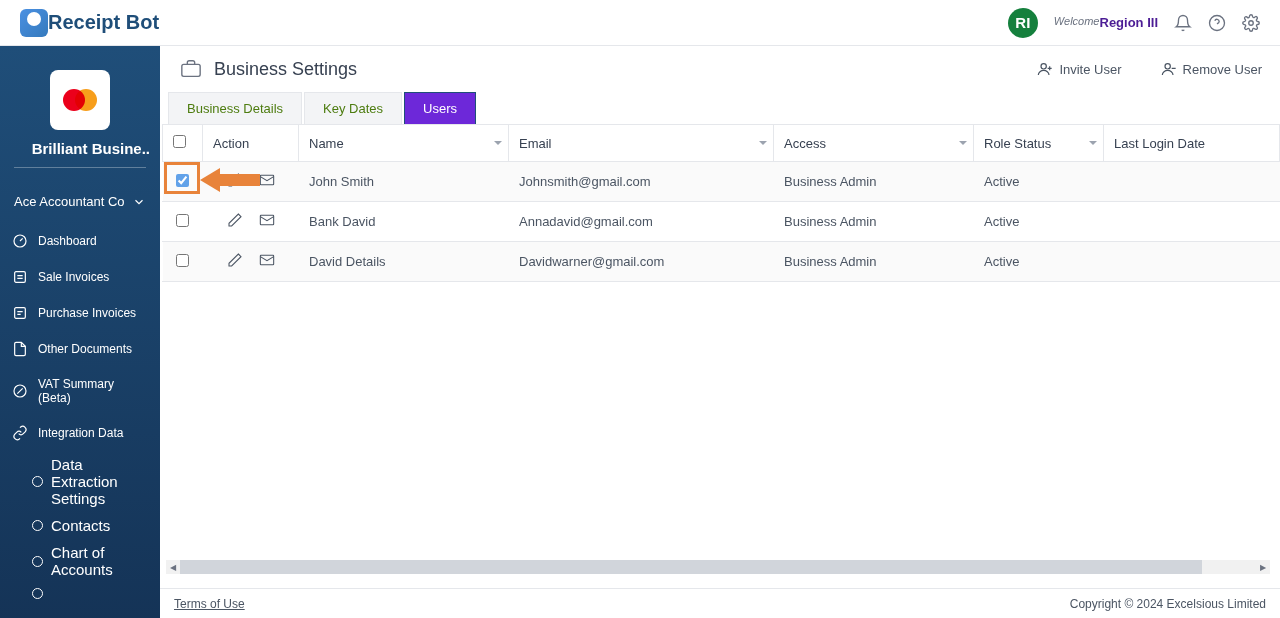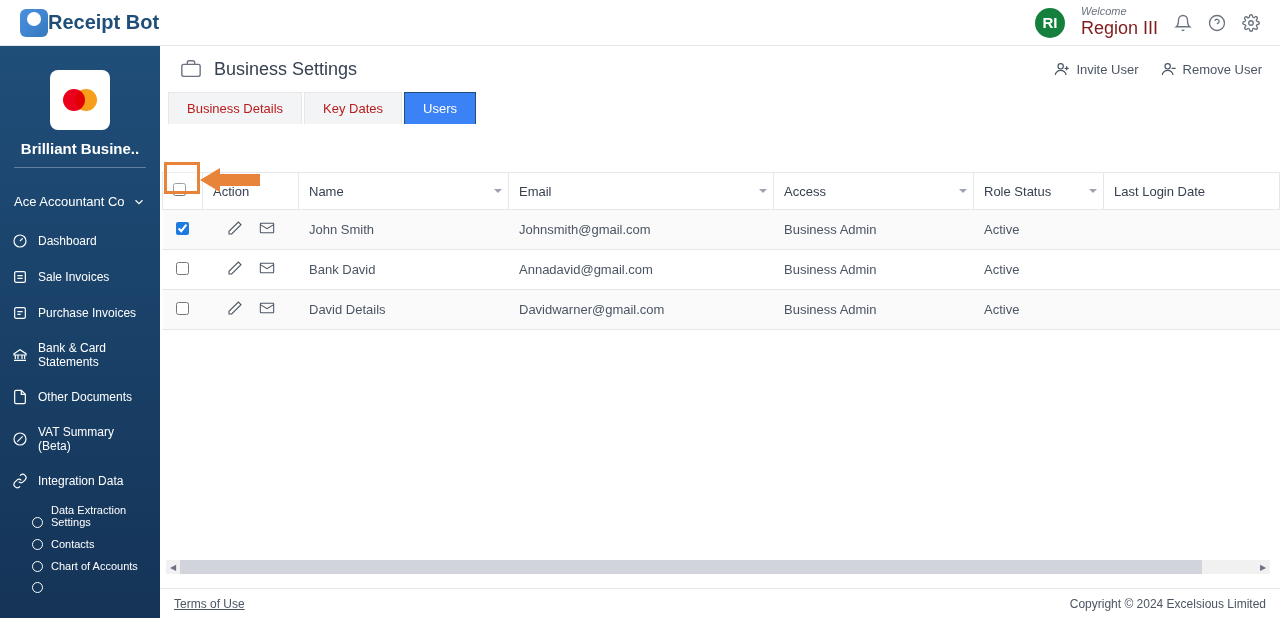--- a/index.html
+++ b/index.html
@@ -65,32 +65,32 @@
       background: #15803d;
       color: #fff;
       display: flex;
       align-items: center;
       justify-content: center;
       font-size: 15px;
       font-weight: 700;
     }
     .welcome-block {
       display: flex;
-      flex-direction: column;
+      flex-direction: row;
       line-height: 1.2;
     }
     .welcome-label {
       font-size: 11px;
       font-style: italic;
       color: #6b7280;
     }
     .welcome-name {
-      font-size: 18px;
-      font-weight: 400;
-      color: #7f1d1d;
+      font-size: 13px;
+      font-weight: 700;
+      color: #4c1d95;
     }
     .header-icon {
       width: 18px;
       height: 18px;
       color: #6b7280;
       cursor: pointer;
     }
     
     .layout {
       display: flex;
@@ -102,21 +102,21 @@
       background-image: linear-gradient(rgba(31,78,121,0.9), rgba(20,50,85,0.95));
       color: #fff;
       display: flex;
       flex-direction: column;
       align-items: stretch;
       padding-top: 6px;
       flex-shrink: 0;
     }
     .company-card {
       margin: 18px auto 8px;
-      text-align: center;
+      text-align: right;
       width: 100%;
     }
     .company-logo {
       width: 60px;
       height: 60px;
       background: #fff;
       border-radius: 8px;
       margin: 0 auto 10px;
       display: flex;
       align-items: center;
@@ -177,24 +177,24 @@
       stroke: #fff;
       fill: none;
       stroke-width: 1.8;
     }
     .sub-list {
       list-style: none;
       padding-left: 20px;
     }
     .sub-item {
       display: flex;
-      align-items: flex-end;
+      align-items: center;
       gap: 8px;
       padding: 5px 12px;
-      font-size: 11px;
+      font-size: 15px;
       cursor: pointer;
     }
     .sub-item::before {
       content: '';
       width: 9px;
       height: 9px;
       border: 1.5px solid #fff;
       border-radius: 50%;
       flex-shrink: 0;
     }
@@ -223,21 +223,21 @@
       fill: none;
       stroke-width: 1.5;
     }
     .page-title {
       font-size: 18px;
       color: #374151;
       font-weight: 400;
     }
     .header-actions {
       display: flex;
-      gap: 22px;
+      gap: 39px;
     }
     .action-link {
       display: flex;
       align-items: center;
       gap: 6px;
       font-size: 13px;
       color: #4b5563;
       cursor: pointer;
     }
     .action-link svg {
@@ -247,42 +247,41 @@
       fill: none;
       stroke-width: 1.8;
     }
     .tabs {
       display: flex;
       padding: 8px 8px 0;
     }
     .tab {
       padding: 8px 18px;
       font-size: 13px;
-      color: #b91c1c;
+      color: #4d7c0f;
       background: #f3f4f6;
       border: 1px solid #e5e7eb;
       border-bottom: none;
       cursor: pointer;
       margin-right: 2px;
     }
     .tab.active {
-      background: #3b82f6;
+      background: #6d28d9;
       color: #fff;
       border-color: #1f4e79;
     }
     .table-container {
       flex: 1;
       overflow: hidden;
       padding-left: 2px;
       position: relative;
     }
     .data-table {
       width: 100%;
       border-collapse: collapse;
-      margin-top: 48px;
     }
     .data-table th {
       text-align: left;
       font-size: 13px;
       font-weight: 400;
       color: #374151;
       padding: 10px 10px;
       border: 1px solid #e5e7eb;
       background: #fff;
       position: relative;
@@ -463,26 +462,20 @@
             <path d="M8 10h8M8 14h8"></path>
           </svg>
         <span>Sale Invoices</span>
       </li>
       <li class="nav-item">
         <svg viewBox="0 0 24 24">
             <rect x="4" y="4" width="16" height="16" rx="2"></rect>
             <path d="M8 10h8M8 14h5"></path>
           </svg>
         <span>Purchase Invoices</span>
-      </li>
-      <li class="nav-item">
-        <svg viewBox="0 0 24 24">
-            <path d="M3 10l9-6 9 6v2H3zM5 12v6M9 12v6M15 12v6M19 12v6M3 20h18"></path>
-          </svg>
-        <span>Bank &amp; Card Statements</span>
       </li>
       <li class="nav-item">
         <svg viewBox="0 0 24 24">
             <path d="M14 2H6a2 2 0 0 0-2 2v16a2 2 0 0 0 2 2h12a2 2 0 0 0 2-2V8z"></path>
             <polyline points="14 2 14 8 20 8"></polyline>
           </svg>
         <span>Other Documents</span>
       </li>
       <li class="nav-item">
         <svg viewBox="0 0 24 24">

